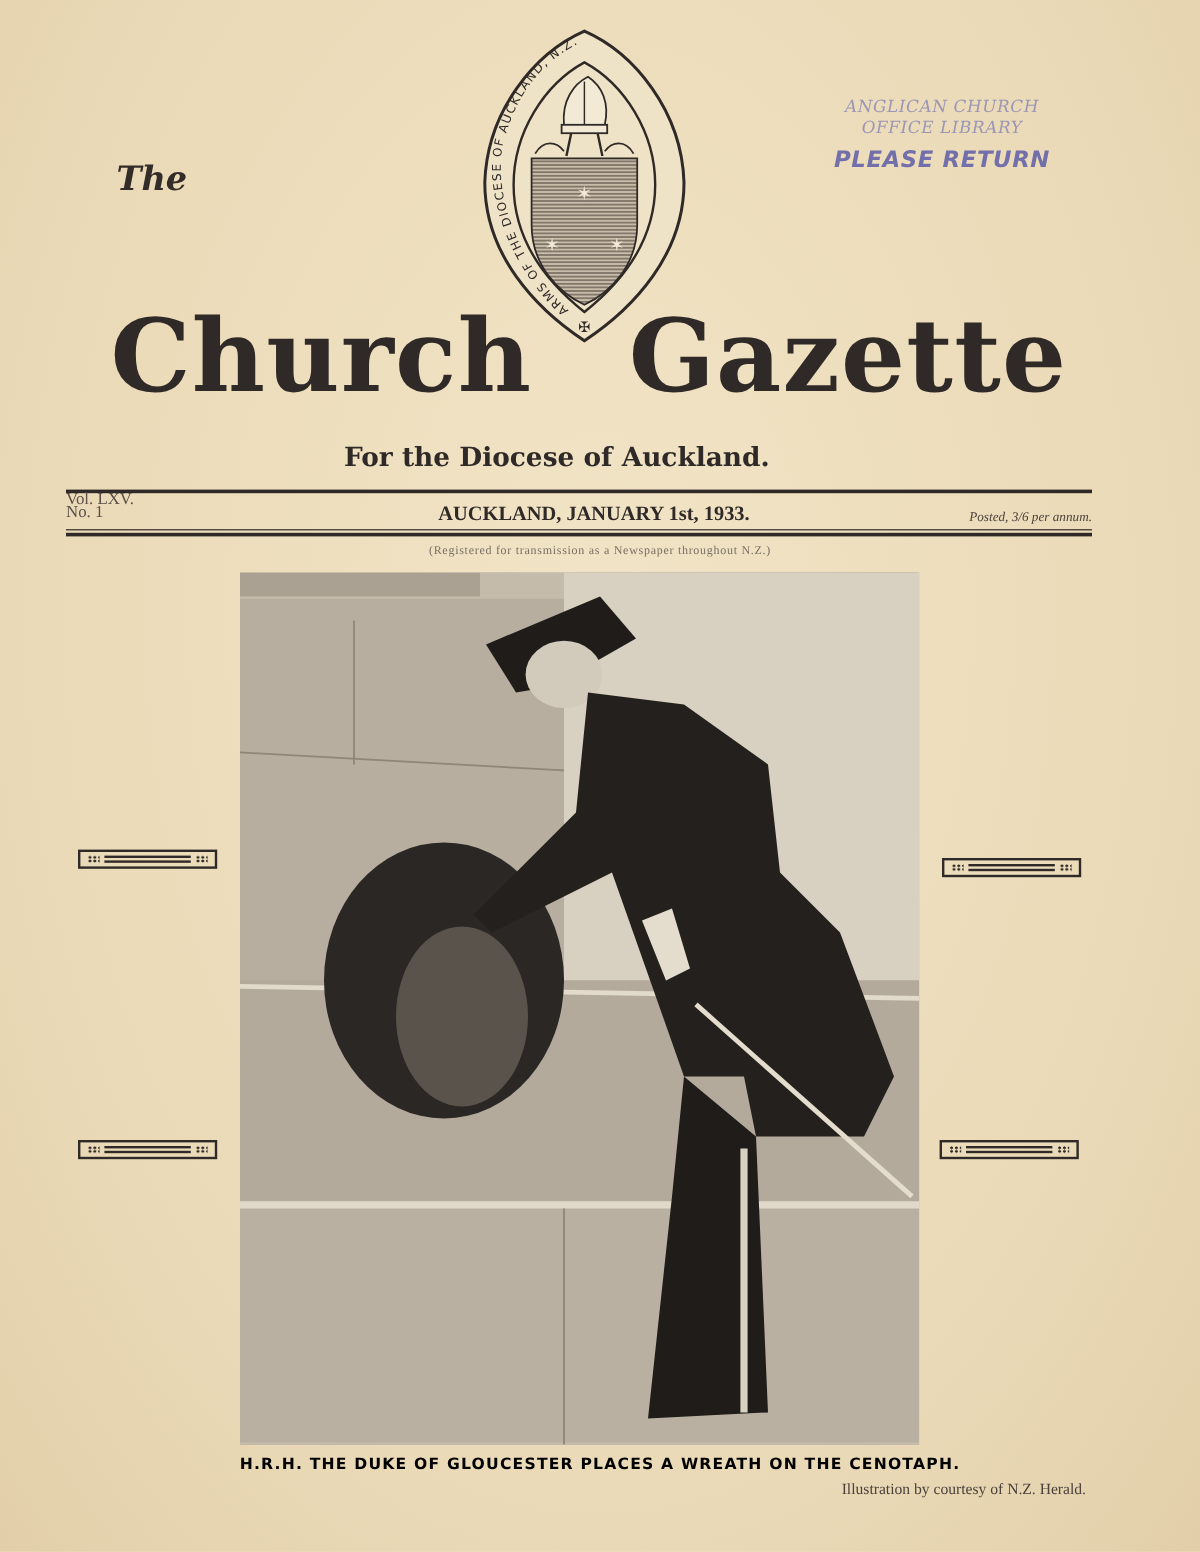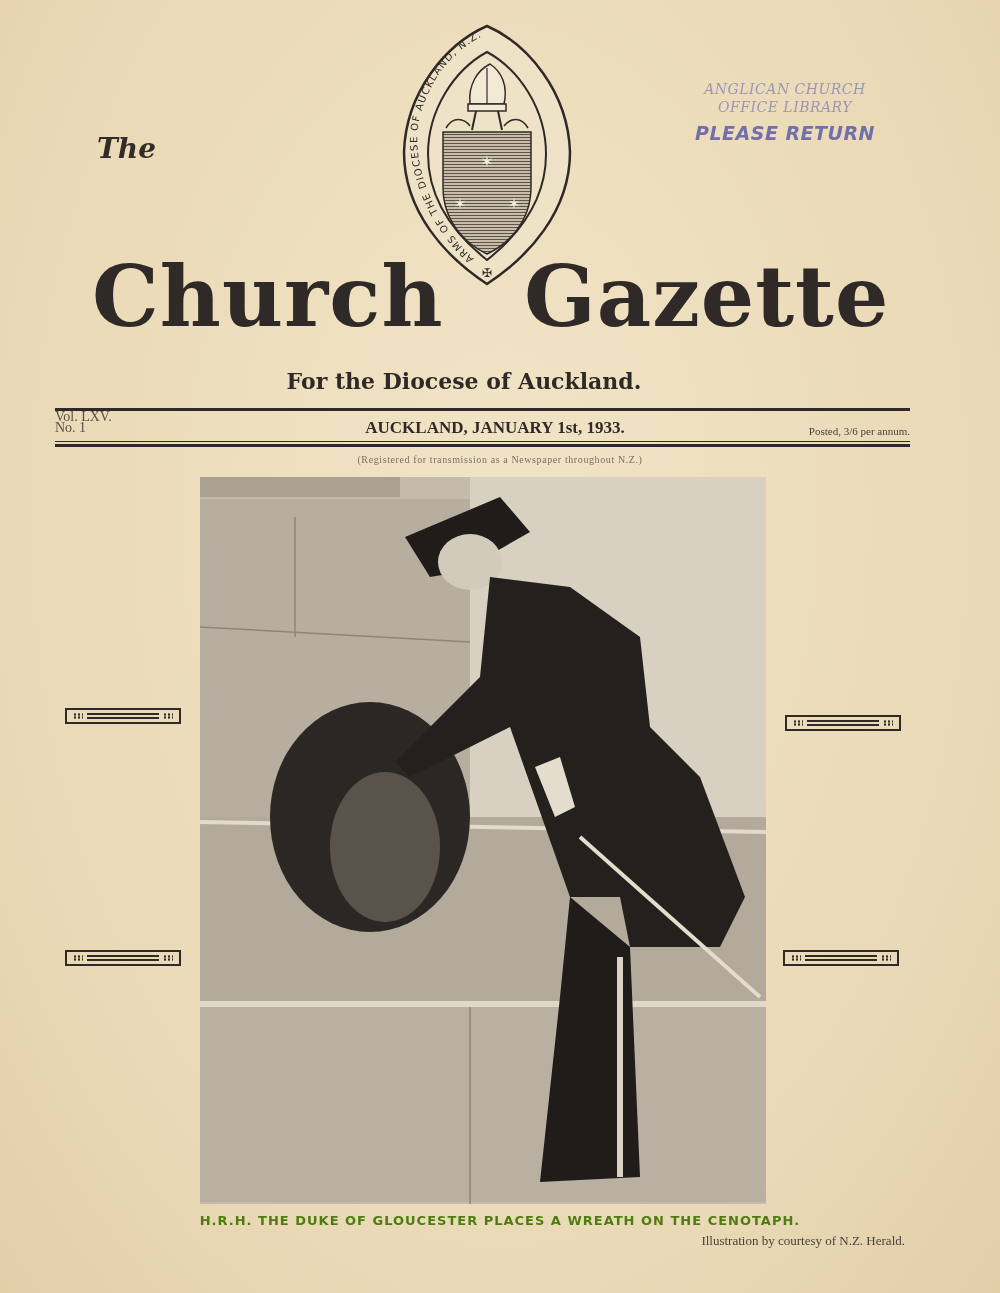--- a/index.html
+++ b/index.html
@@ -24,21 +24,21 @@
   .subtitle {
     left: 0; width: 928px; top: 368px; text-align: center;
     font-family: "DejaVu Serif", serif; font-weight: bold; font-size: 22px; color: #2f2a27;
   }
   .rule { left: 55px; width: 855px; background: #2f2a27; }
   .vol { left: 55px; top: 411px; font-size: 14px; line-height: 11px; color: #5a5048; }
   .dateline {
     left: 0; width: 990px; top: 418px; text-align: center;
     font-family: "Liberation Serif", serif; font-weight: bold; font-size: 17px; color: #2f2a27;
   }
-  .posted { right: 90px; top: 425px; font-size: 11px; color: #4a413b; }
+  .posted { right: 90px; top: 425px; font-size: 11px; color: #4a413b; font-style: italic; }
   .registered {
     left: 0; width: 1000px; top: 454px; text-align: center;
     font-size: 10px; color: #7a6f64; letter-spacing: 0.6px;
   }
   .stamp {
     left: 680px; top: 80px; width: 210px; text-align: center;
     color: #6f6fb3; font-family: "DejaVu Serif", serif; font-style: italic;
     opacity: 0.85;
   }
   .stamp .l1, .stamp .l2 { font-size: 14px; line-height: 18px; opacity: 0.75; letter-spacing: 0.5px; }
@@ -58,21 +58,21 @@
   }
   .ornament .dots-l { left: 6px; }
   .ornament .dots-r { right: 6px; }
   .ornament .bars {
     position: absolute; left: 20px; right: 20px; top: 3px; height: 6px;
     border-top: 2px solid #2f2a27; border-bottom: 2px solid #2f2a27; box-sizing: border-box;
   }
   .caption {
     left: 0; width: 1000px; top: 1213px; text-align: center;
     font-family: "DejaVu Sans", sans-serif; font-weight: bold; font-size: 13px;
-    letter-spacing: 1px; color: #4d7c0f;
+    letter-spacing: 1px; color: #000000;
   }
   .credit { right: 95px; top: 1233px; font-size: 13px; color: #4a413b; }
 </style>
 </head>
 <body>
 
 <div class="abs the-word">The</div>
 
 <div class="abs" style="left:398px; top:22px; width:178px; height:266px;">
   <svg width="178" height="266" viewBox="0 0 178 266">

